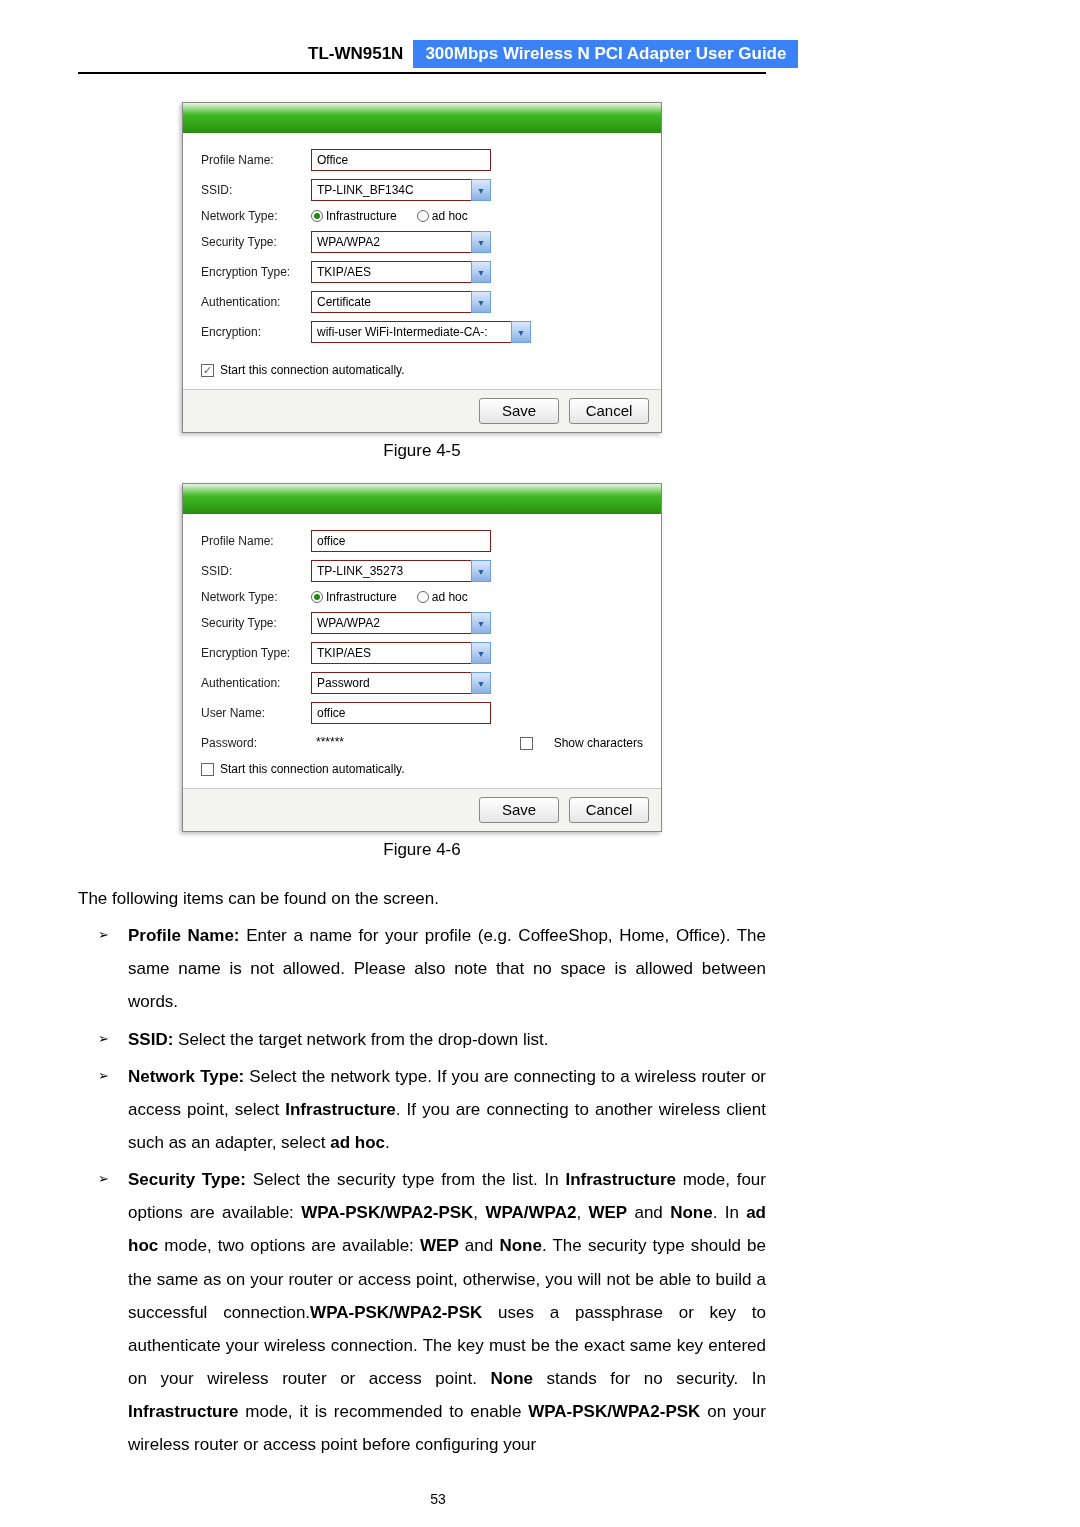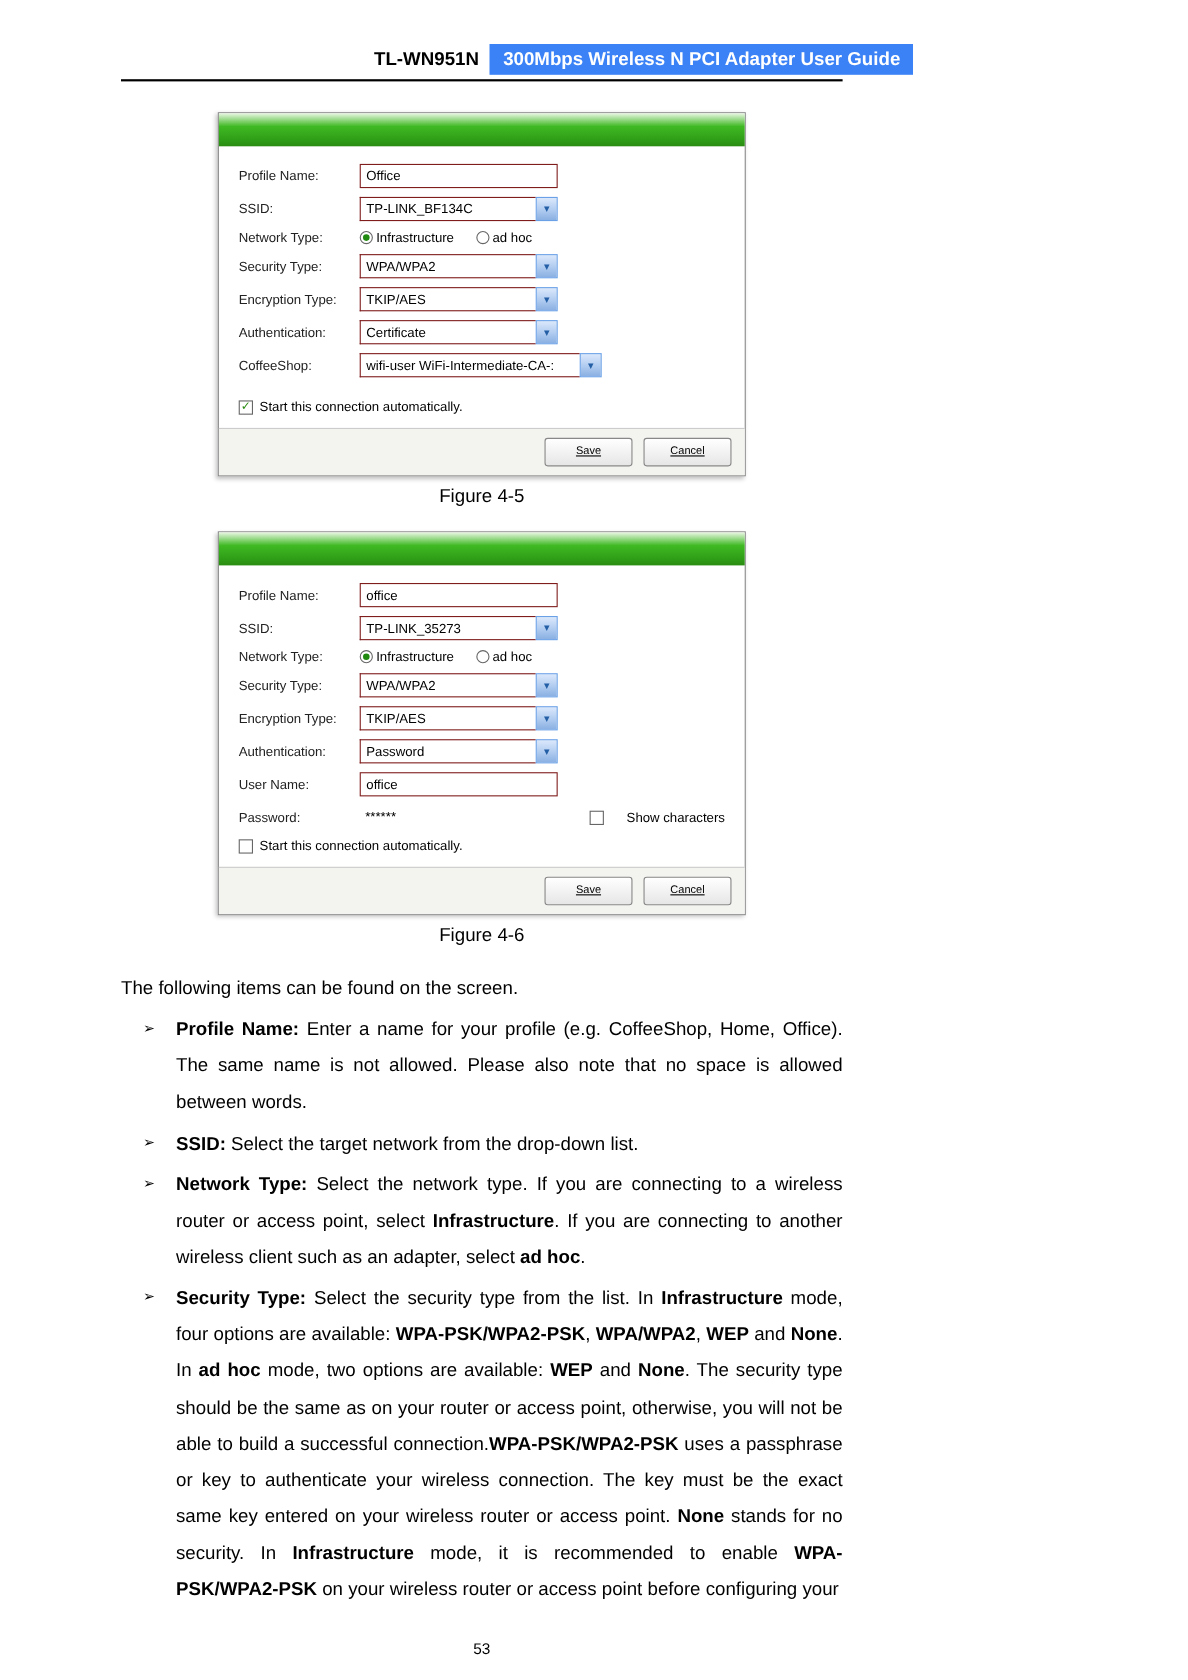--- a/index.html
+++ b/index.html
@@ -5,21 +5,21 @@
   * { box-sizing: border-box; }
   body {
     margin: 0;
     background: #ffffff;
     font-family: Arial, Helvetica, sans-serif;
     color: #000;
     width: 1080px;
   }
   .page {
     width: 876px;
-    padding: 40px 110px 60px 110px;
+    padding: 40px 110px 60px 78px;
     position: relative;
   }
   .header-row {
     display: flex;
     align-items: stretch;
     margin-bottom: 4px;
     margin-left: 230px;
   }
   .model {
     font-weight: bold;
@@ -93,21 +93,21 @@
   }
   .cb.checked::after { content: "✓"; }
   .chk-row { display: flex; align-items: center; gap: 6px; margin: 8px 0 4px 0; }
   .btnbar {
     border-top: 1px solid #ccc; background: #f3f3f0;
     padding: 8px 12px; display: flex; justify-content: flex-end; gap: 10px;
   }
   .wbtn {
     min-width: 80px; height: 26px; border: 1px solid #888; border-radius: 3px;
     background: linear-gradient(to bottom,#ffffff,#e6e6e6);
-    font-size: 10px; text-align: center; line-height: 24px; text-decoration: underline;
+    font-size: 15px; text-align: center; line-height: 24px;
   }
   .figcap { text-align: center; font-size: 17px; margin: 6px 0 22px 0; }
 
   
   .body-text { font-size: 17px; line-height: 1.95; }
   .ul { list-style: none; padding: 0; margin: 0; }
   .ul li { position: relative; padding-left: 50px; margin-bottom: 4px; text-align: justify; }
   .ul li .bullet {
     position: absolute; left: 20px; top: 3px; font-size: 13px; color: #000;
   }
@@ -170,21 +170,21 @@
         </span>
       </div>
       <div class="row">
         <span class="lbl">Authentication:</span>
         <span class="drop">
           <span class="txt">Certificate</span>
           <span class="arrow">▾</span>
         </span>
       </div>
       <div class="row">
-        <span class="lbl">CoffeeShop:</span>
+        <span class="lbl">Encryption:</span>
         <span class="drop" style="width:220px">
           <span class="txt" style="width:200px">wifi-user WiFi-Intermediate-CA-:</span>
           <span class="arrow">▾</span>
         </span>
       </div>
       <div class="chk-row" style="margin-top:20px">
         <span class="cb checked"></span>
         <span>Start this connection automatically.</span>
       </div>
     </div>

